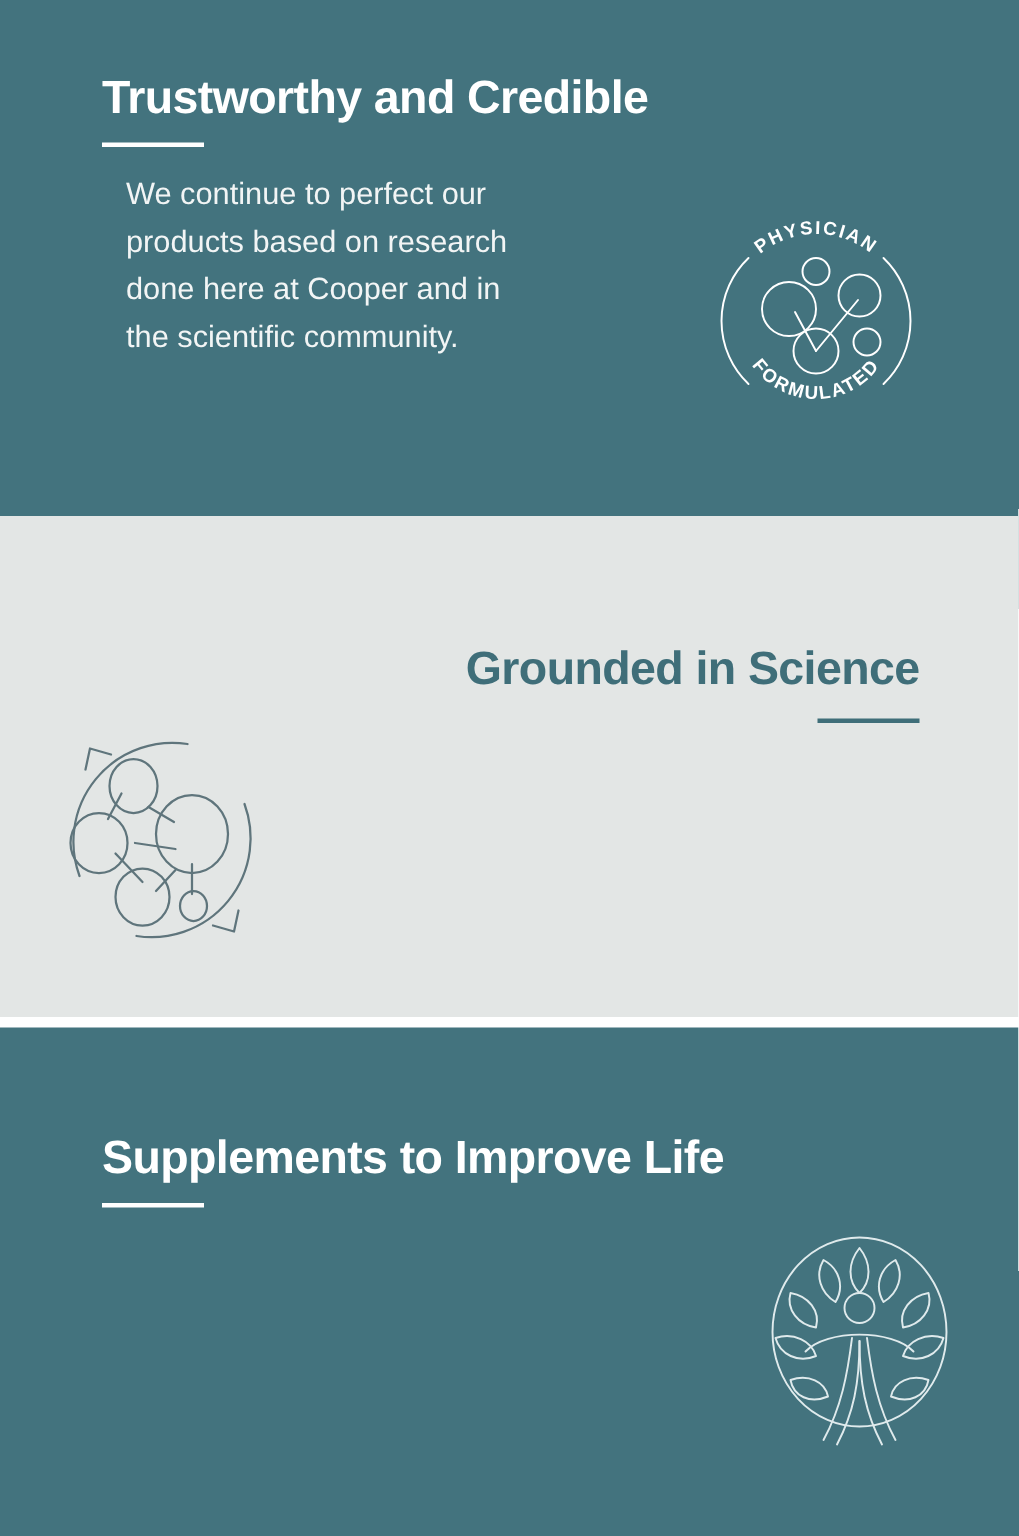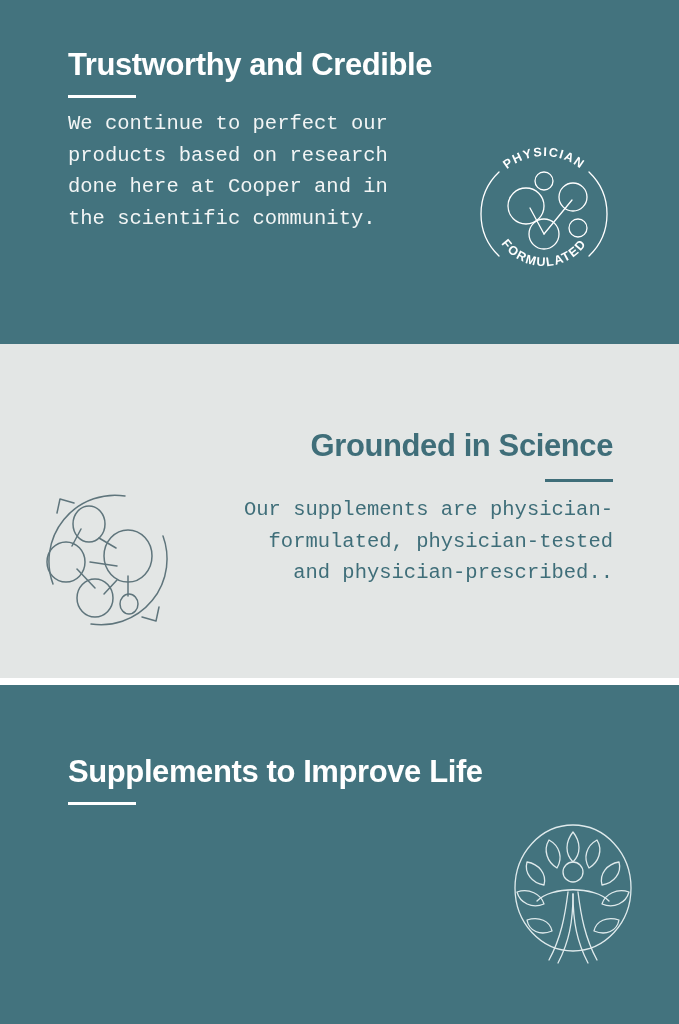--- a/index.html
+++ b/index.html
@@ -55,22 +55,22 @@
   .rule {
     height: 3px;
     width: 68px;
     border: 0;
     margin: 0;
   }
   .rule-light { background: #ffffff; }
   .rule-teal  { background: #3f6e79; }
 
   .body-copy {
-    margin: 0;
-    font-family: Liberation Mono, monospace;
+    margin: 16px;
+    font-family: Liberation Sans, sans-serif;
     font-weight: normal;
     font-size: 20.5px;
     line-height: 31.5px;
     white-space: pre-line;
   }
   .body-light { color: #f2f5f5; }
   .body-teal  { color: #3f6e79; }
 
   
   #trust-text   { left: 68px; top: 48px; }
@@ -134,23 +134,20 @@
         </defs>
       </svg>
     </div>
   </section>
 
   <section class="panel panel-gray" id="section-grounded">
 
     <div id="grounded-text" class="block-right">
       <h2 class="headline headline-teal">Grounded in Science</h2>
       <hr class="rule rule-teal">
-      <p class="body-copy body-teal">Our supplements are physician-
-formulated, physician-tested
-and physician-prescribed..</p>
     </div>
 
     <div class="icon-wrap" id="molecule-wrap">
       <svg class="icon-svg" width="150" height="150" viewBox="0 0 150 150" fill="none" stroke="#5f757c" stroke-width="1.5" stroke-linecap="round" stroke-linejoin="round">
 
         <path d="M92 12 A 66 66 0 0 0 20 100"></path>
         <path d="M24 29 L27 15 L41 19"></path>
 
         <path d="M58 140 A 66 66 0 0 0 130 52"></path>
         <path d="M126 123 L123 137 L109 133"></path>

